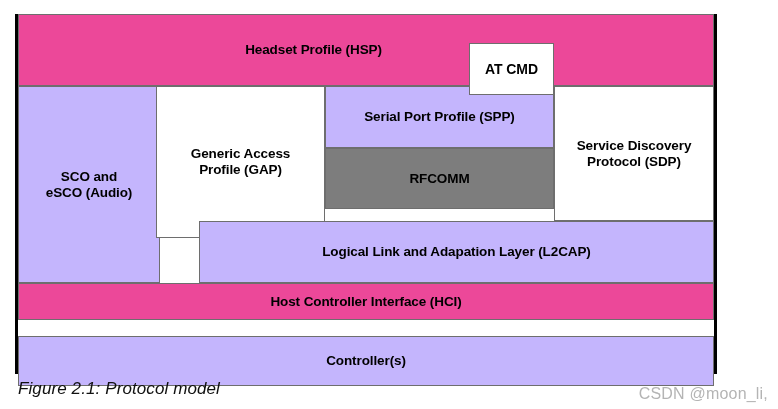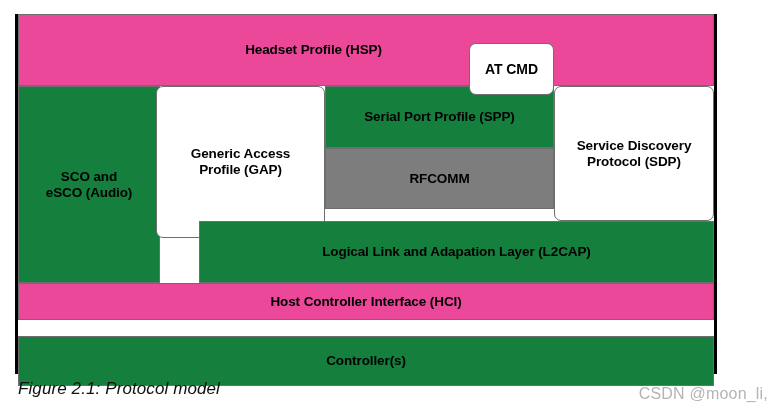--- a/index.html
+++ b/index.html
@@ -46,23 +46,23 @@
     color: #000000;
     font-weight: bold;
     font-size: 13.5px;
     line-height: 1.18;
     border: 1px solid #6e6e6e;
     letter-spacing: -0.1px;
     white-space: pre-line;
   }
 
   .tone-light   { background: #ec4899; }
-  .tone-medium  { background: #15803d; }
+  .tone-medium  { background: #c4b5fd; }
   .tone-dark    { background: #7d7d7d; }
-  .tone-white   { background: #ffffff; border-radius: 7px; }
+  .tone-white   { background: #ffffff; }
 
   
   .caption {
     position: absolute;
     left: 18px;
     top: 379px;
     font-size: 17px;
     font-style: italic;
     font-weight: normal;
     color: #111111;

